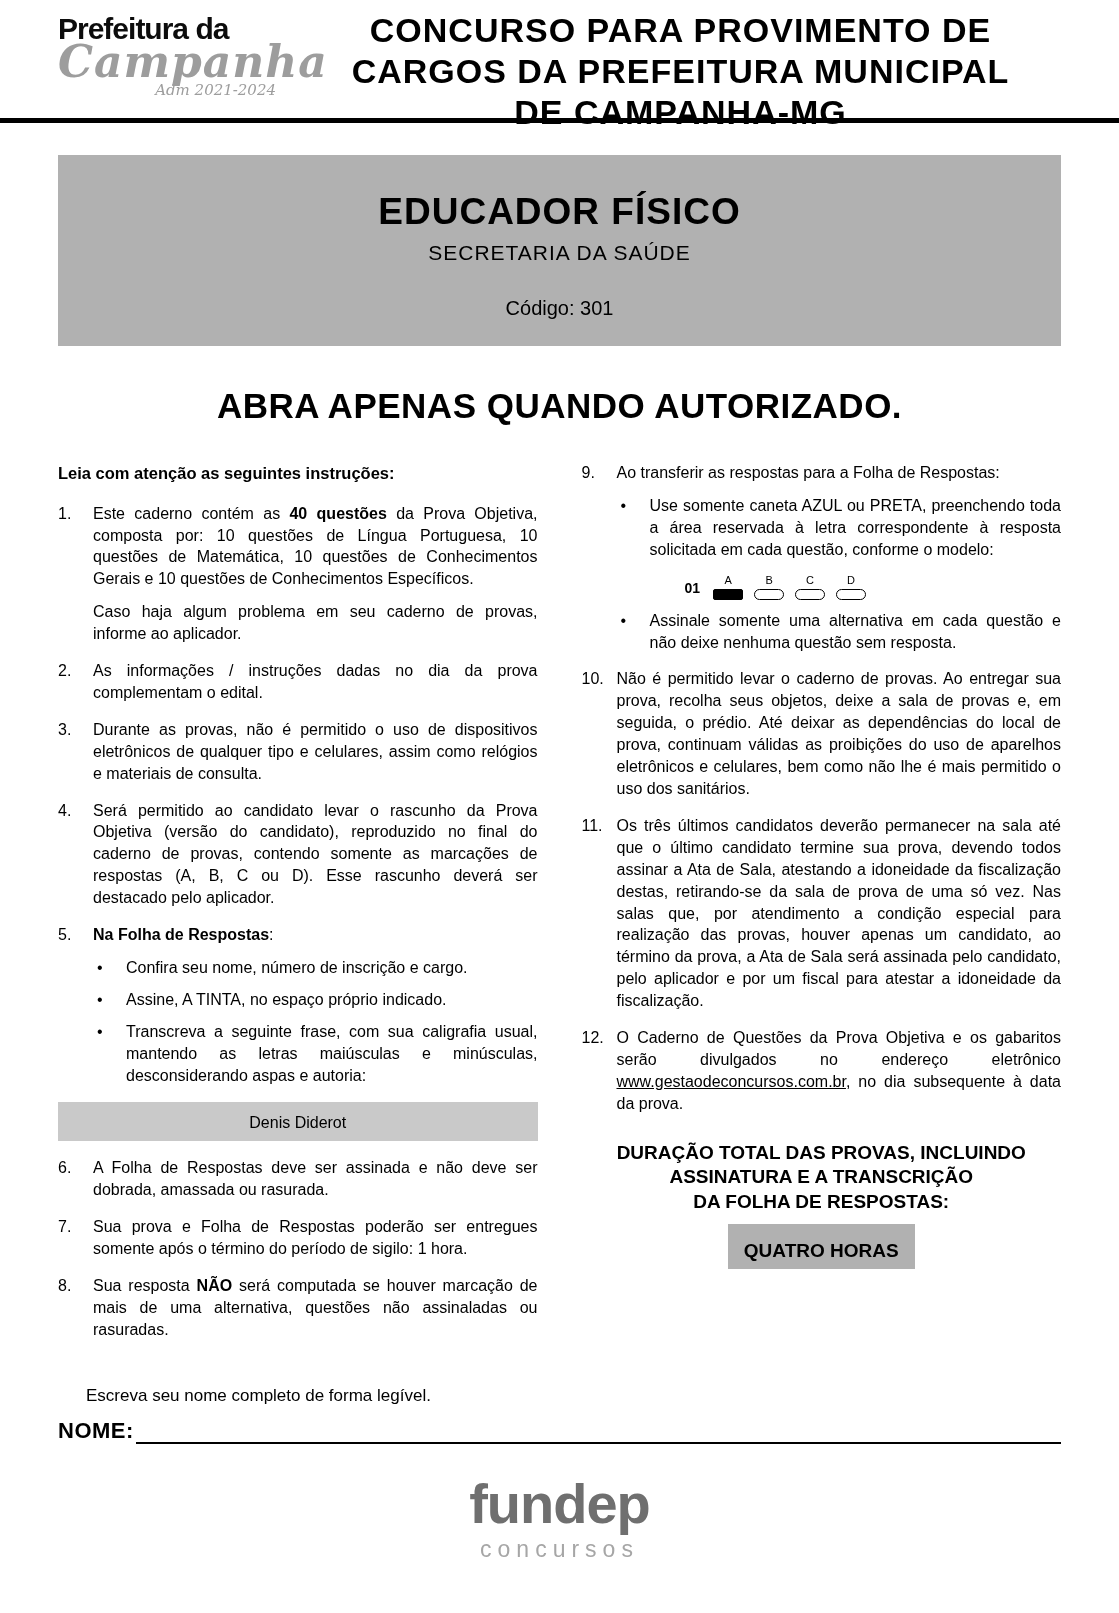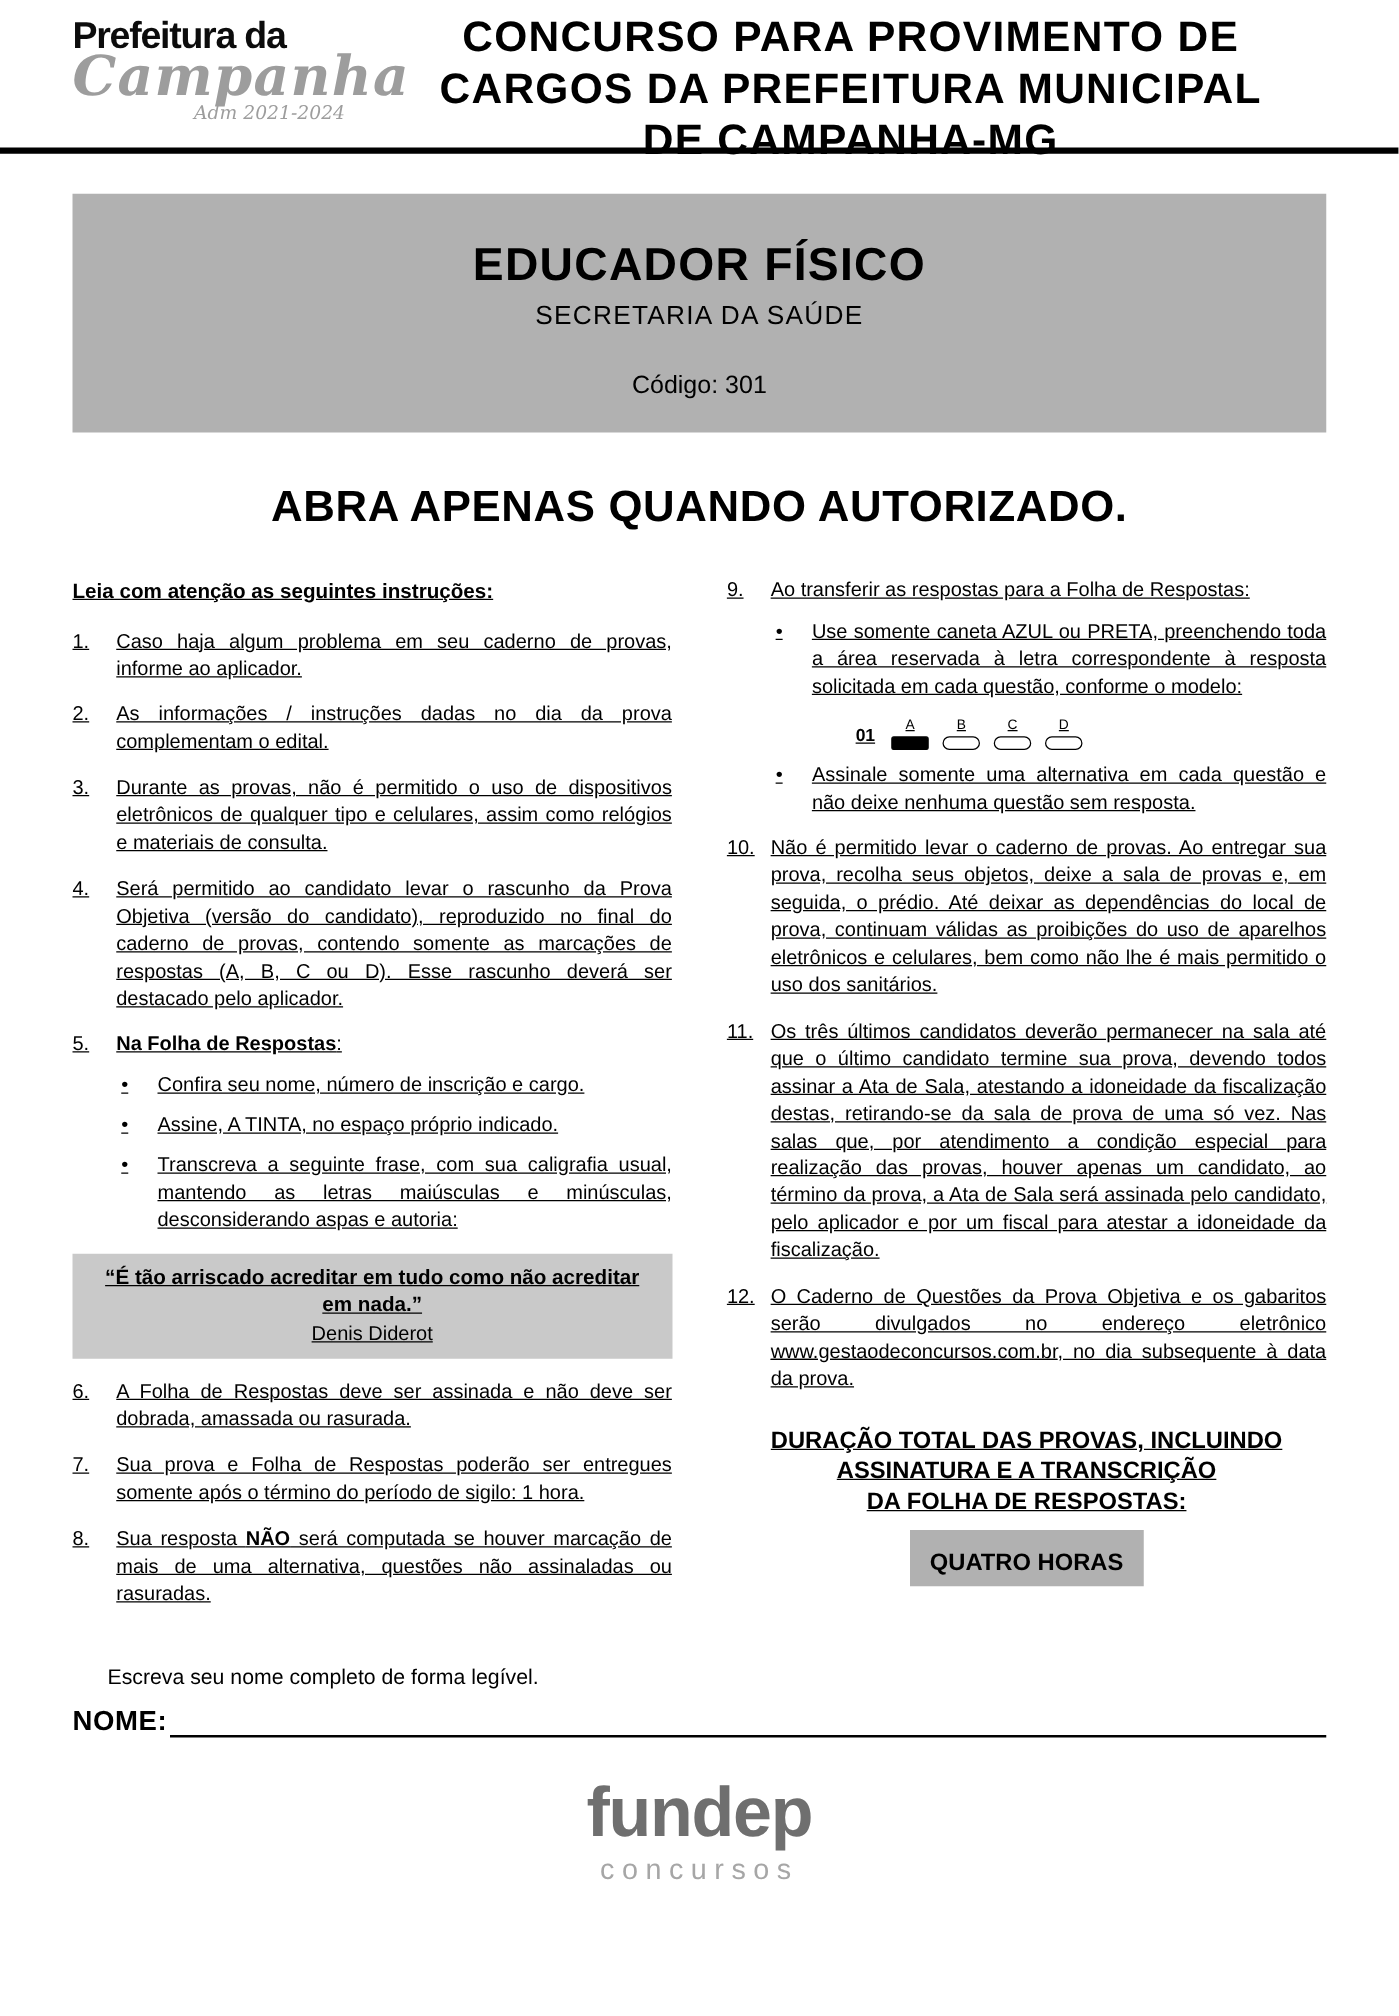--- a/index.html
+++ b/index.html
@@ -26,21 +26,21 @@
 
   
   .role-box { background:var(--box_gray); margin-top:32px; padding:36px 20px 26px; text-align:center; }
   .role { font-size:37px; font-weight:bold; letter-spacing:1px; }
   .dept { font-size:21px; margin-top:8px; letter-spacing:1px; }
   .code { font-size:20px; margin-top:32px; }
 
   .main-heading { text-align:center; font-size:35px; font-weight:bold; margin-top:40px; letter-spacing:.5px; }
 
   
-  .columns { display:flex; gap:44px; margin-top:36px;text-decoration:underline; }
+  .columns { display:flex; gap:44px; margin-top:36px; }
   .col { flex:1; min-width:0; font-size:16px; line-height:1.37; }
   .intro { font-weight:bold; margin-bottom:18px; font-size:16.5px; }
 
   .item { display:flex; margin-bottom:15px; }
   .num { width:35px; flex:none; }
   .body { flex:1; min-width:0; }
   .para { text-align:justify; margin-bottom:11px; }
   .body .para:last-child { margin-bottom:0; }
   .bullet { display:flex; margin-top:10px; }
   .bullet .mark { width:33px; flex:none; padding-left:4px; }
@@ -106,20 +106,21 @@
     <h2 class="main-heading">ABRA APENAS QUANDO AUTORIZADO.</h2>
 
     <div class="columns">
 
       <div class="col">
         <p class="intro">Leia com atenção as seguintes instruções:</p>
         <div id="left-items-1">
             <div class="item">
               <span class="num">1.</span>
               <div class="body">
+                <p class="para"><span>Este caderno contém as </span><span class="b">40 questões</span><span> da Prova Objetiva, composta por: 10 questões de Língua Portuguesa, 10 questões de Matemática, 10 questões de Conhecimentos Gerais e 10 questões de Conhecimentos Específicos.</span></p>
                 <p class="para"><span>Caso haja algum problema em seu caderno de provas, informe ao aplicador.</span></p>
               </div>
             </div>
             <div class="item">
               <span class="num">2.</span>
               <div class="body">
                 <p class="para"><span>As informações / instruções dadas no dia da prova complementam o edital.</span></p>
               </div>
             </div>
             <div class="item">
@@ -147,21 +148,20 @@
                   <p class="para"><span>Assine, A TINTA, no espaço próprio indicado.</span></p>
                 </div>
                 <div class="bullet">
                   <span class="mark">•</span>
                   <p class="para"><span>Transcreva a seguinte frase, com sua caligrafia usual, mantendo as letras maiúsculas e minúsculas, desconsiderando aspas e autoria:</span></p>
                 </div>
               </div>
             </div>
           </div>
         <div class="quote-box">
-          <div class="quote-text">“É tão arriscado acreditar em tudo como não acreditar em nada.”</div>
           <div class="quote-author">Denis Diderot</div>
         </div>
         <div id="left-items-2">
             <div class="item">
               <span class="num">6.</span>
               <div class="body">
                 <p class="para"><span>A Folha de Respostas deve ser assinada e não deve ser dobrada, amassada ou rasurada.</span></p>
               </div>
             </div>
             <div class="item">

